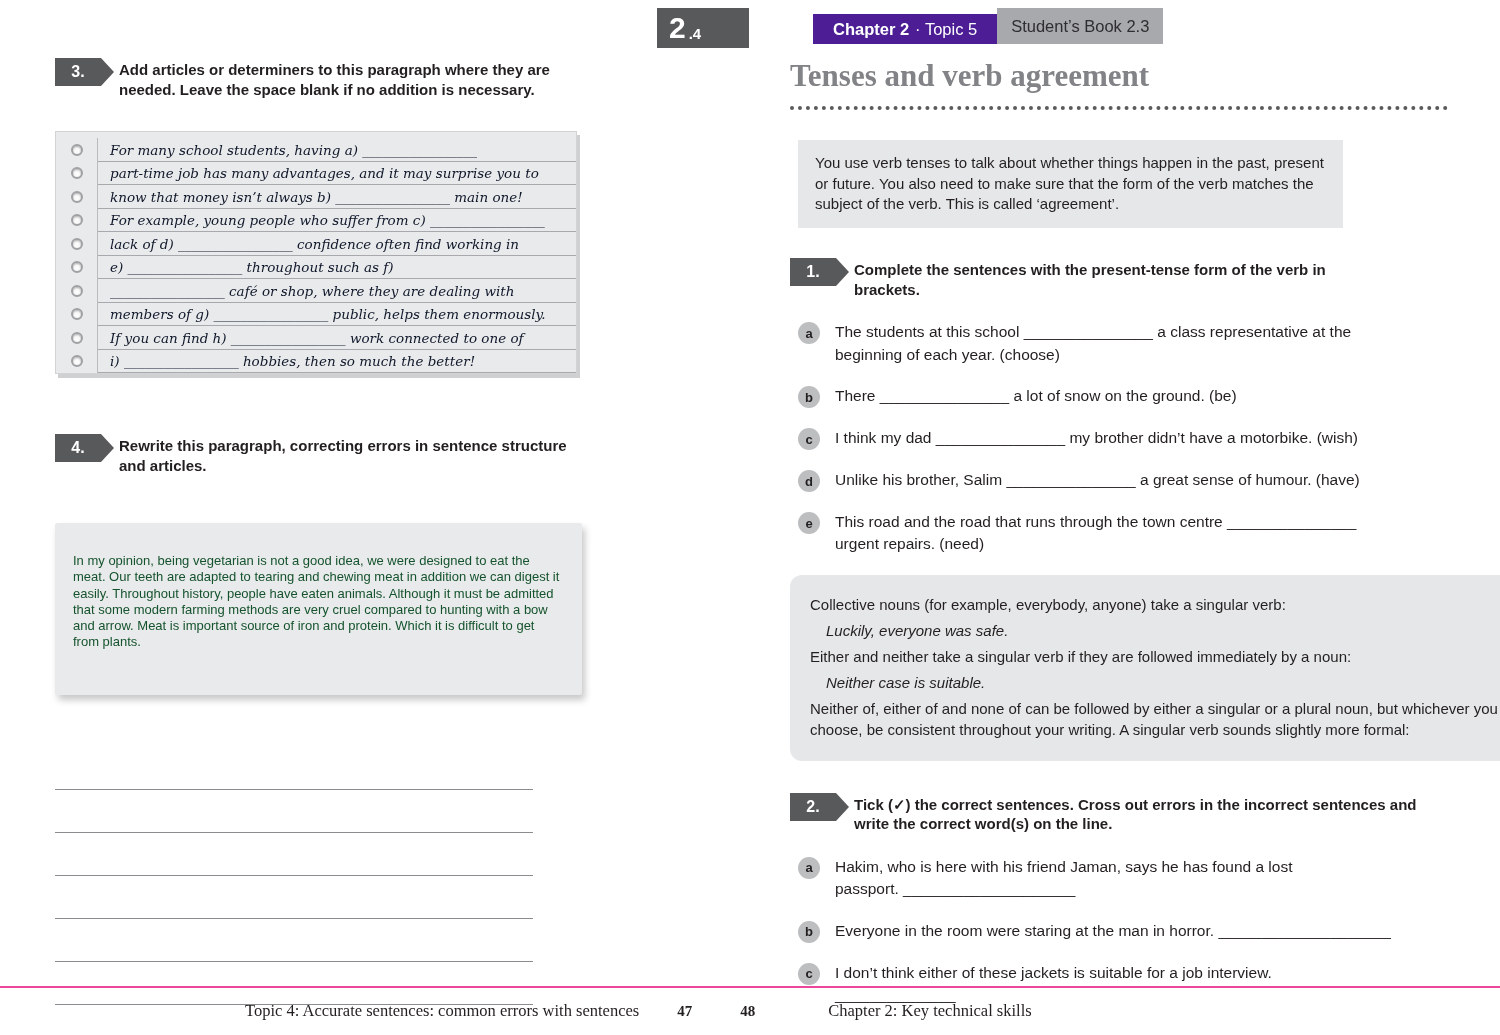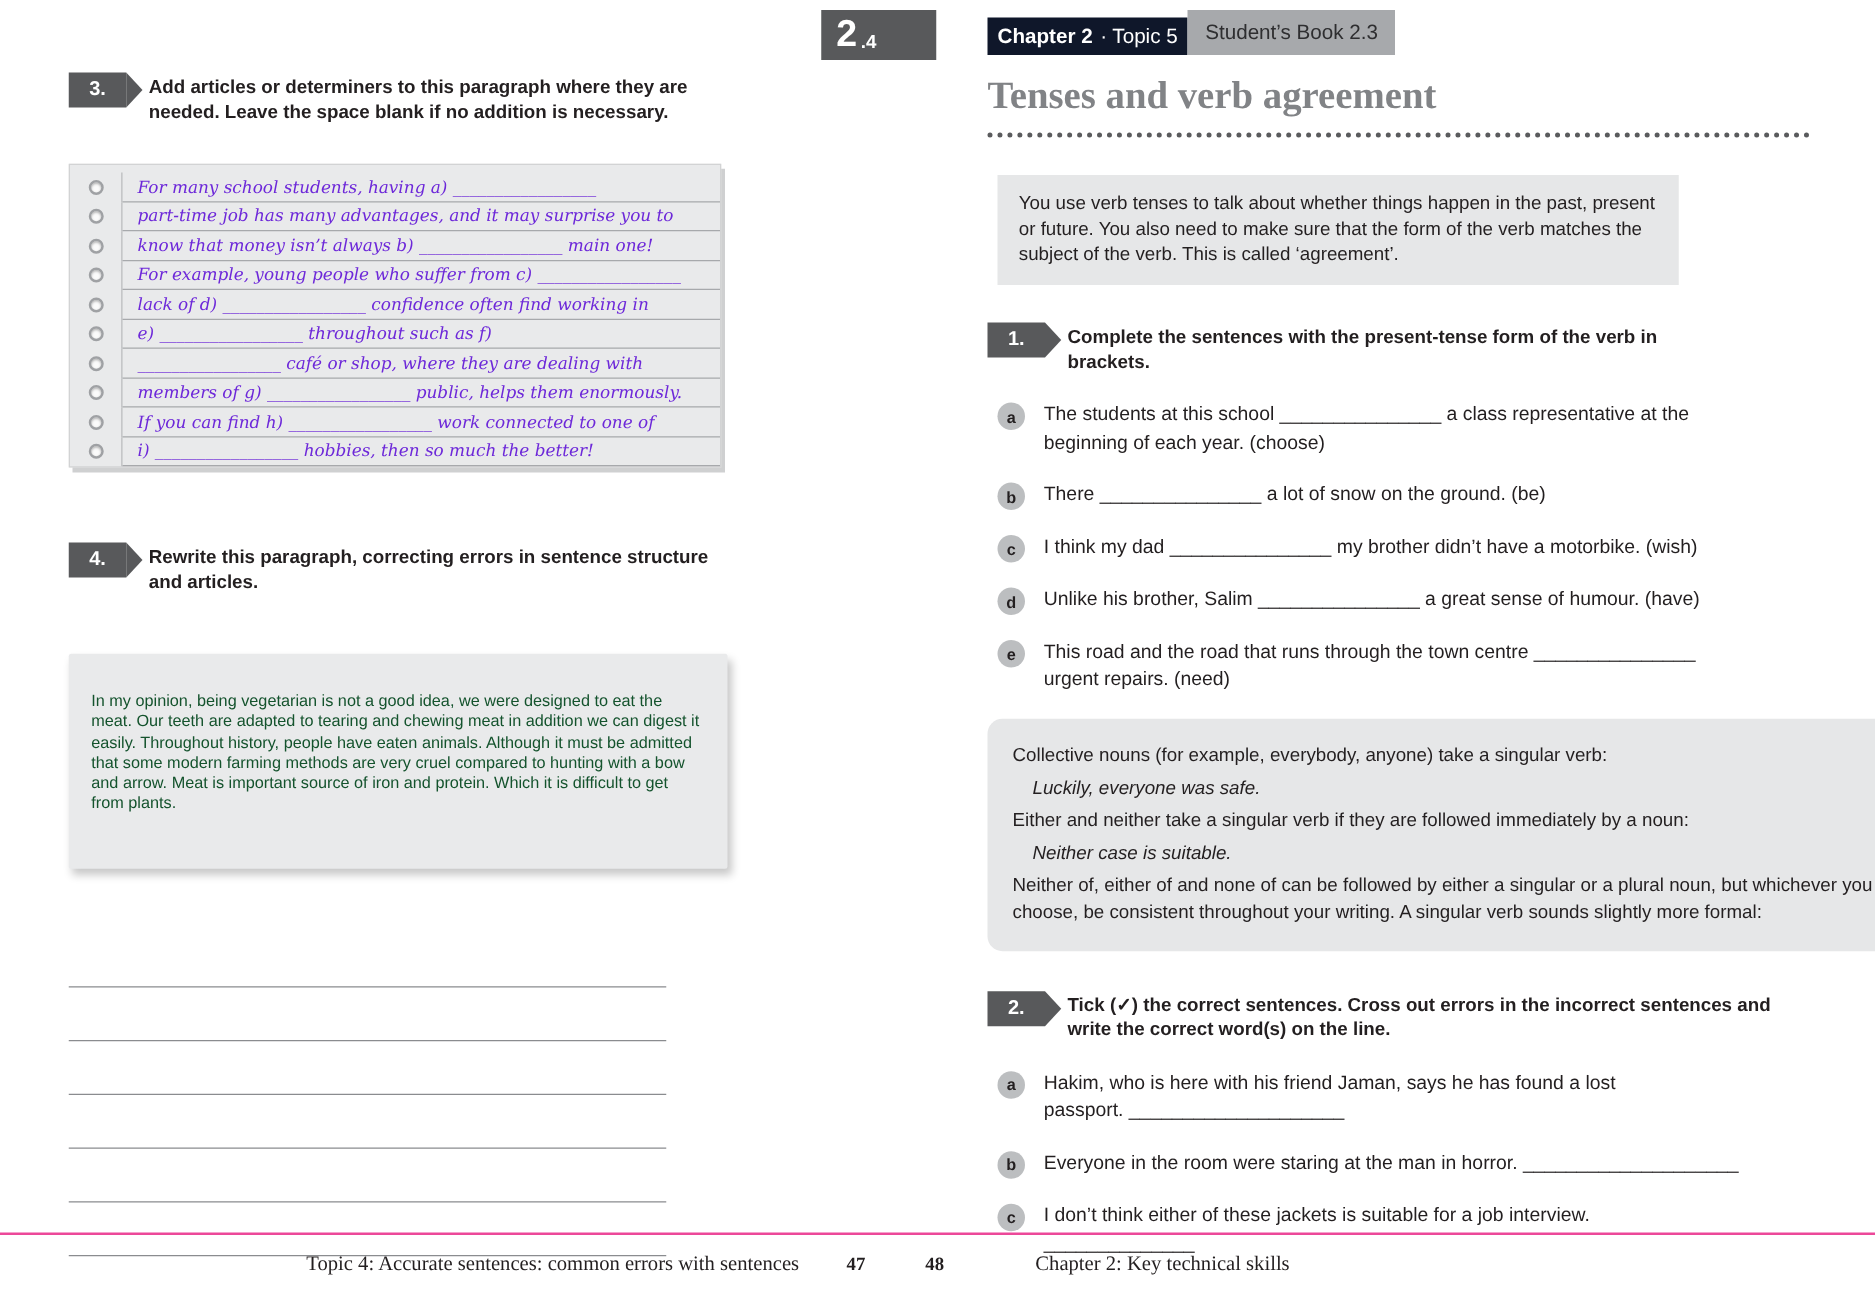--- a/index.html
+++ b/index.html
@@ -46,21 +46,21 @@
     display:flex; align-items:center; justify-content:center;
   }
   .nb-ring {
     width:12px; height:12px; border:2.5px solid #9fa1a4;
     border-radius:50%; background:#fbfbfb;
     box-shadow: inset 0 1px 2px rgba(0,0,0,.3);
   }
   .nb-text {
     flex:1; border-bottom:1px solid #a7a9ac;
     font-family:"DejaVu Serif", serif; font-style:italic;
-    font-size:13.5px; color:#6d28d9;
+    font-size:13.5px; color:#0f172a;
     padding:0 6px 3px 12px;
     white-space:nowrap; overflow:hidden;
   }
 
   .ex4-header { margin-top:60px; }
 
   .paper-box {
     margin-top:48px; width:527px;
     background:#e9eaeb; border-radius:2px;
     box-shadow:3px 5px 7px rgba(0,0,0,.22);
@@ -81,23 +81,23 @@
     width:92px; height:40px;
     background:#58595b; color:#fff;
     display:flex; align-items:center; padding-left:12px;
   }
   .unit-main { font-size:30px; font-weight:bold; line-height:1; }
   .unit-sub  { font-size:15px; font-weight:bold; margin:10px 0 0 3px; }
 
   .right-page { position:absolute; left:790px; top:8px; width:665px; }
   .tags-row { display:flex; align-items:flex-end; }
   .chapter-tag {
-    background:#0f172a; color:#fff; height:30px;
+    background:#4c1d95; color:#fff; height:30px;
     display:flex; align-items:center; gap:6px;
-    padding:0 8px; font-size:16.5px;
+    padding:0 20px; font-size:16.5px;margin-left:23px;
   }
   .chapter-tag .bold { font-weight:bold; }
   .book-tag {
     background:#a7a9ac; color:#2e2e30; height:36px;
     display:flex; align-items:center;
     padding:0 14px; font-size:16.5px;
   }
 
   .page-title {
     font-family:"Liberation Serif", serif;

